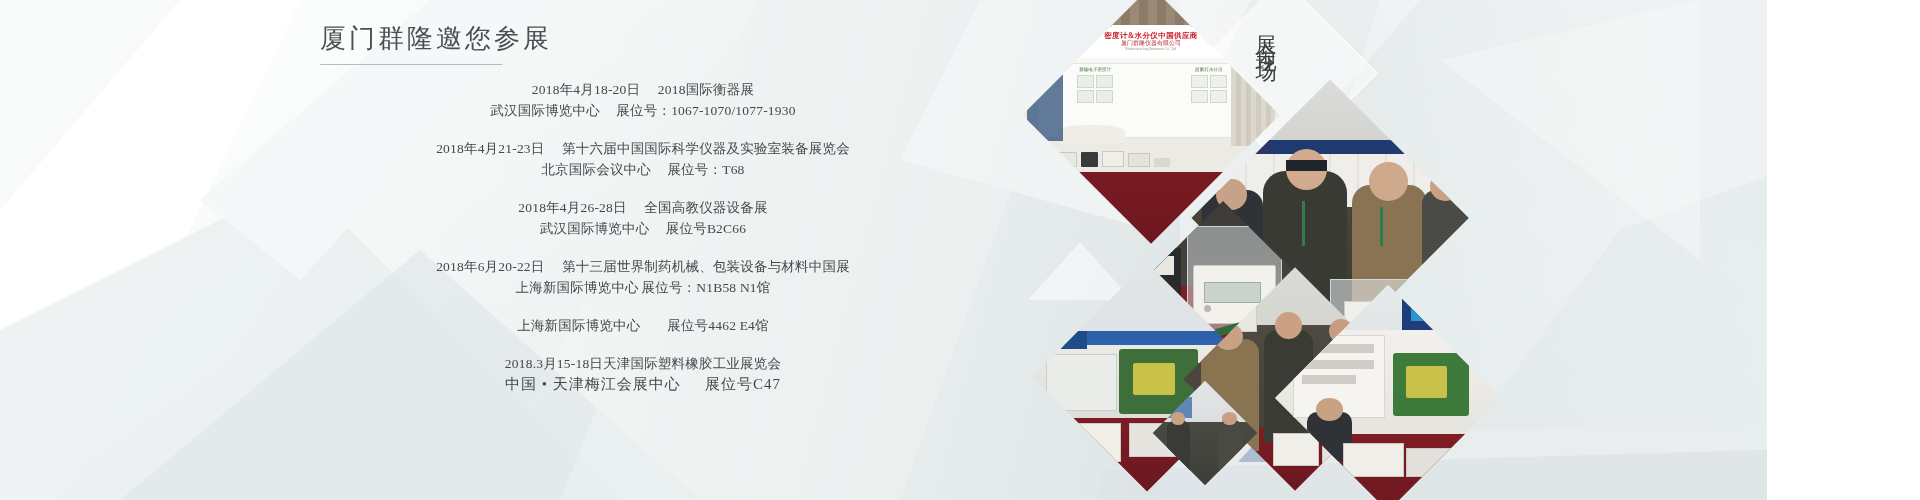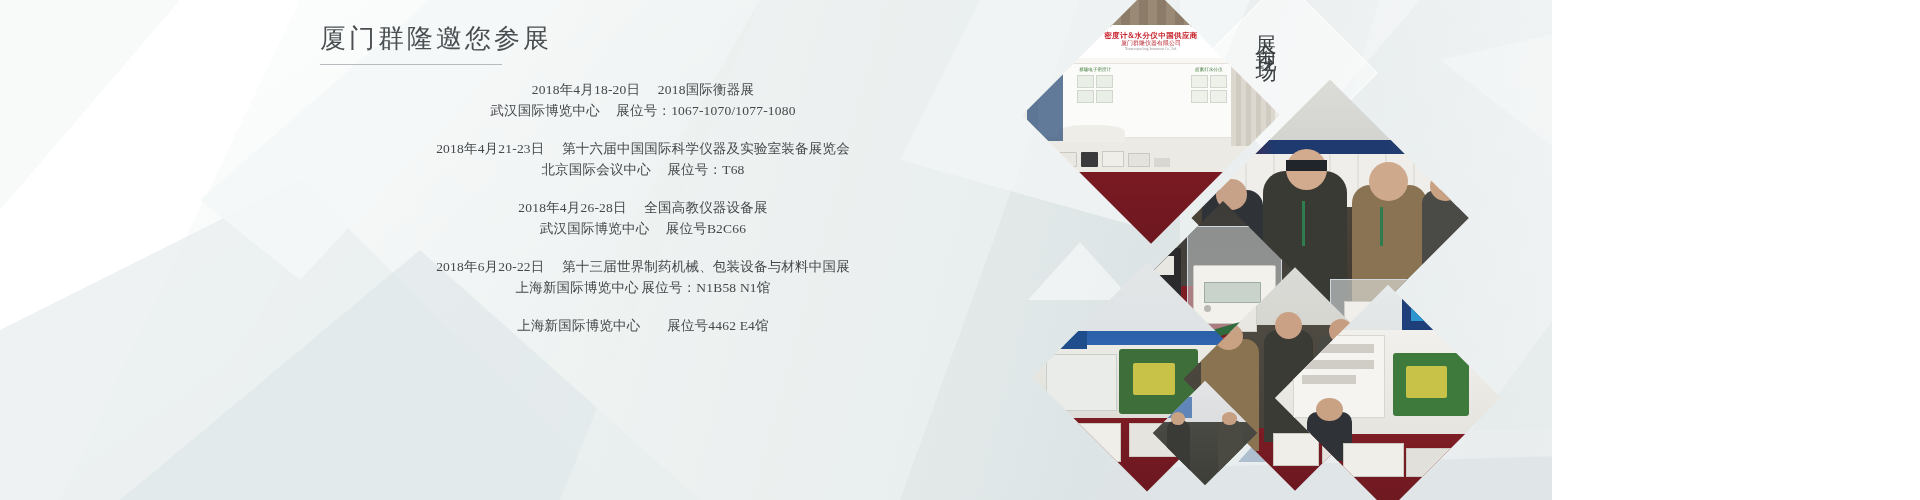--- a/index.html
+++ b/index.html
@@ -1,21 +1,21 @@
 <!DOCTYPE html>
 <html><head>
 <meta charset="utf-8">
 <style>
   html,body{margin:0;padding:0;}
   body{
     width:1920px;height:500px;overflow:hidden;
     font-family:"Liberation Serif","DejaVu Serif",serif;
     background:#ffffff;
   }
-  #stage{position:relative;width:1552px;height:500px;overflow:hidden;
+  #stage{position:relative;width:1767px;height:500px;overflow:hidden;
     background:linear-gradient(105deg,#ffffff 0%,#fbfcfc 18%,#f2f5f4 34%,#eaefee 48%,#e4eaea 60%,#dde4e5 72%,#e7ecec 84%,#f3f6f6 100%);}
   .bgwrap{position:absolute;inset:0;overflow:hidden;}
 
   
   #textblock{position:absolute;left:318px;top:22px;width:650px;}
   #page-title{
     font-size:26px;letter-spacing:3px;color:#4a4f52;
     font-family:"Liberation Serif","DejaVu Serif",serif;
     font-weight:400;margin:0 0 8px 2px;line-height:1.3;
   }
@@ -96,21 +96,21 @@
     <h1 id="page-title">厦门群隆邀您参展</h1>
     <div id="title-rule"></div>
 
     <div class="event">
       <div class="event-line">
         <span class="ev-date">2018年4月18-20日</span>
         <span class="ev-name">2018国际衡器展</span>
       </div>
       <div class="event-line">
         <span class="ev-venue">武汉国际博览中心</span>
-        <span class="ev-booth">展位号：1067-1070/1077-1080</span>
+        <span class="ev-booth">展位号：1067-1070/1077-1930</span>
       </div>
     </div>
 
     <div class="event">
       <div class="event-line">
         <span class="ev-date">2018年4月21-23日</span>
         <span class="ev-name">第十六届中国国际科学仪器及实验室装备展览会</span>
       </div>
       <div class="event-line">
         <span class="ev-venue">北京国际会议中心</span>
@@ -140,20 +140,29 @@
       </div>
     </div>
 
     <div class="event">
       <div class="event-line">
         <span class="ev-venue" style="min-width:150px">上海新国际博览中心</span>
         <span class="ev-booth">展位号4462 E4馆</span>
       </div>
     </div>
 
+    <div class="event last">
+      <div class="event-line">
+        <span class="ev-date">2018.3月15-18日天津国际塑料橡胶工业展览会</span>
+      </div>
+      <div class="event-line l2">
+        <span class="ev-venue" style="min-width:200px">中国 • 天津梅江会展中心</span>
+        <span class="ev-booth">展位号C47</span>
+      </div>
+    </div>
 
   </div>
 
   <div id="collage">
 
     <div class="ghost" style="left:196px;top:6px;width:132px;height:132px;background:rgba(255,255,255,.5);"></div>
 
     <svg width="420" height="500" viewBox="0 0 420 500" style="position:absolute;left:0;top:0;pointer-events:none;">
       <polygon points="78,440 128,382 178,440" fill="#9fb3c8" opacity=".85"></polygon>
       <polygon points="218,462 258,418 298,462" fill="#9fb3c8" opacity=".8"></polygon>

